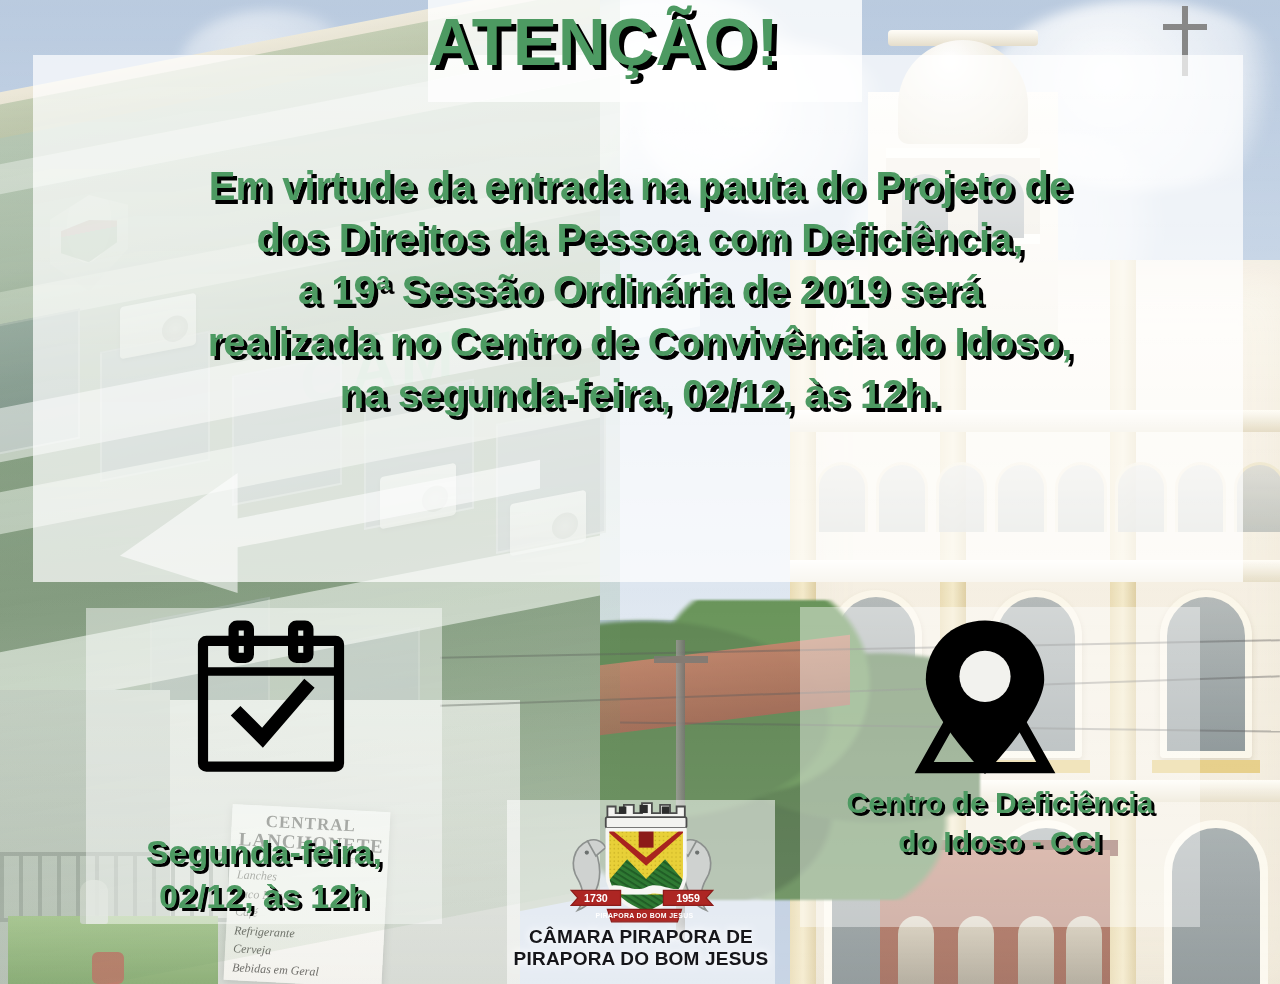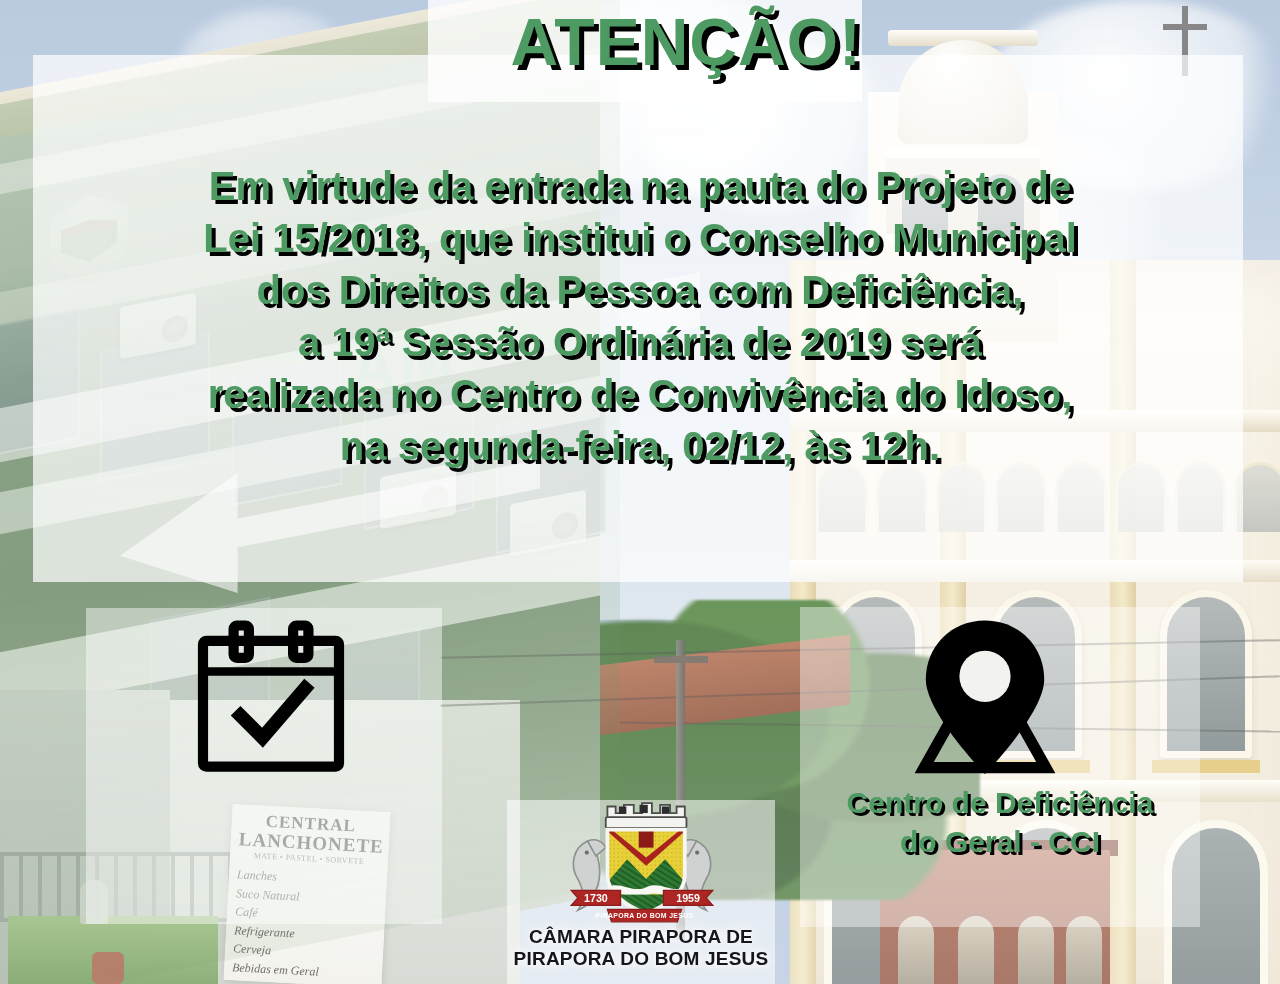--- a/index.html
+++ b/index.html
@@ -285,21 +285,21 @@
 
   
   .gtext {
     color: #4d9a62;
     text-shadow: 4px 4px 0 #000;
     font-weight: bold;
     font-family: "Liberation Sans", sans-serif;
   }
   #title {
     position:absolute; left: 428px; top: 6px; width: 434px;
-    text-align:right; font-size: 66px; letter-spacing: 1px; line-height: 1.1;
+    text-align:left; font-size: 66px; letter-spacing: 1px; line-height: 1.1;
     text-shadow: 5px 5px 0 #000;
   }
   #body-text {
     position:absolute; left: 40px; top: 160px; width: 1200px;
     text-align:center; font-size: 40px; line-height: 1.30;
   }
   #body-text div { white-space: nowrap; }
 
   
   #cal-icon { position:absolute; left: 186px; top: 617px; width: 170px; height: 170px; }
@@ -447,43 +447,46 @@
   <div class="panel" id="title-panel"></div>
   <div class="panel" id="main-panel"></div>
   <div class="panel" id="date-panel"></div>
   <div class="panel" id="place-panel"></div>
   <div class="panel" id="logo-panel"></div>
 
   <div class="gtext" id="title">ATENÇÃO!</div>
 
   <div class="gtext" id="body-text">
     <div>Em virtude da entrada na pauta do Projeto de</div>
-    <div>Lei 15/2018, que institui o Conselho Municipal</div>
     <div>dos Direitos da Pessoa com Deficiência,</div>
     <div>a 19ª Sessão Ordinária de 2019 será</div>
     <div>realizada no Centro de Convivência do Idoso,</div>
     <div>na segunda-feira, 02/12, às 12h.</div>
   </div>
 
   <svg id="cal-icon" viewBox="0 0 100 100">
     <rect x="10" y="14" width="80" height="74" rx="2" fill="none" stroke="#000" stroke-width="6"></rect>
     <line x1="10" y1="32" x2="90" y2="32" stroke="#000" stroke-width="5"></line>
     <rect x="28" y="5" width="9" height="19" rx="2" fill="none" stroke="#000" stroke-width="6"></rect>
     <rect x="63" y="5" width="9" height="19" rx="2" fill="none" stroke="#000" stroke-width="6"></rect>
     <polyline points="32,58 45,71 70,42" fill="none" stroke="#000" stroke-width="8" stroke-linecap="square" stroke-linejoin="miter"></polyline>
   </svg>
+  <div class="gtext" id="date-text">
+    <div>Segunda-feira,</div>
+    <div>02/12, às 12h</div>
+  </div>
 
   <svg id="pin-icon" viewBox="0 0 100 110">
     <polygon points="12,96 30,64 70,64 88,96" fill="none" stroke="#000" stroke-width="7"></polygon>
     <path d="M50 4 C29 4 13 20 13 41 C13 62 50 100 50 100 C50 100 87 62 87 41 C87 20 71 4 50 4 Z" fill="#000"></path>
     <circle cx="50" cy="39" r="16" fill="#f2f2ee"></circle>
   </svg>
   <div class="gtext" id="place-text">
     <div>Centro de Deficiência</div>
-    <div>do Geral - CCI</div>
+    <div>do Idoso - CCI</div>
   </div>
 
   <svg id="crest" viewBox="0 0 200 170">
 
     <g stroke="#4c4c4c" stroke-width="2.2" fill="#f3f3f0">
       <path d="M58 34 L58 20 L68 20 L68 28 L78 28 L78 18 L90 18 L90 28 L100 28
                L100 16 L112 16 L112 28 L122 28 L122 18 L134 18 L134 28 L142 28
                L142 20 L152 20 L152 34 Z"></path>
       <rect x="56" y="33" width="98" height="13" rx="2"></rect>
       <rect x="72" y="20" width="9" height="9" fill="#2c2c2c" stroke="none"></rect>

